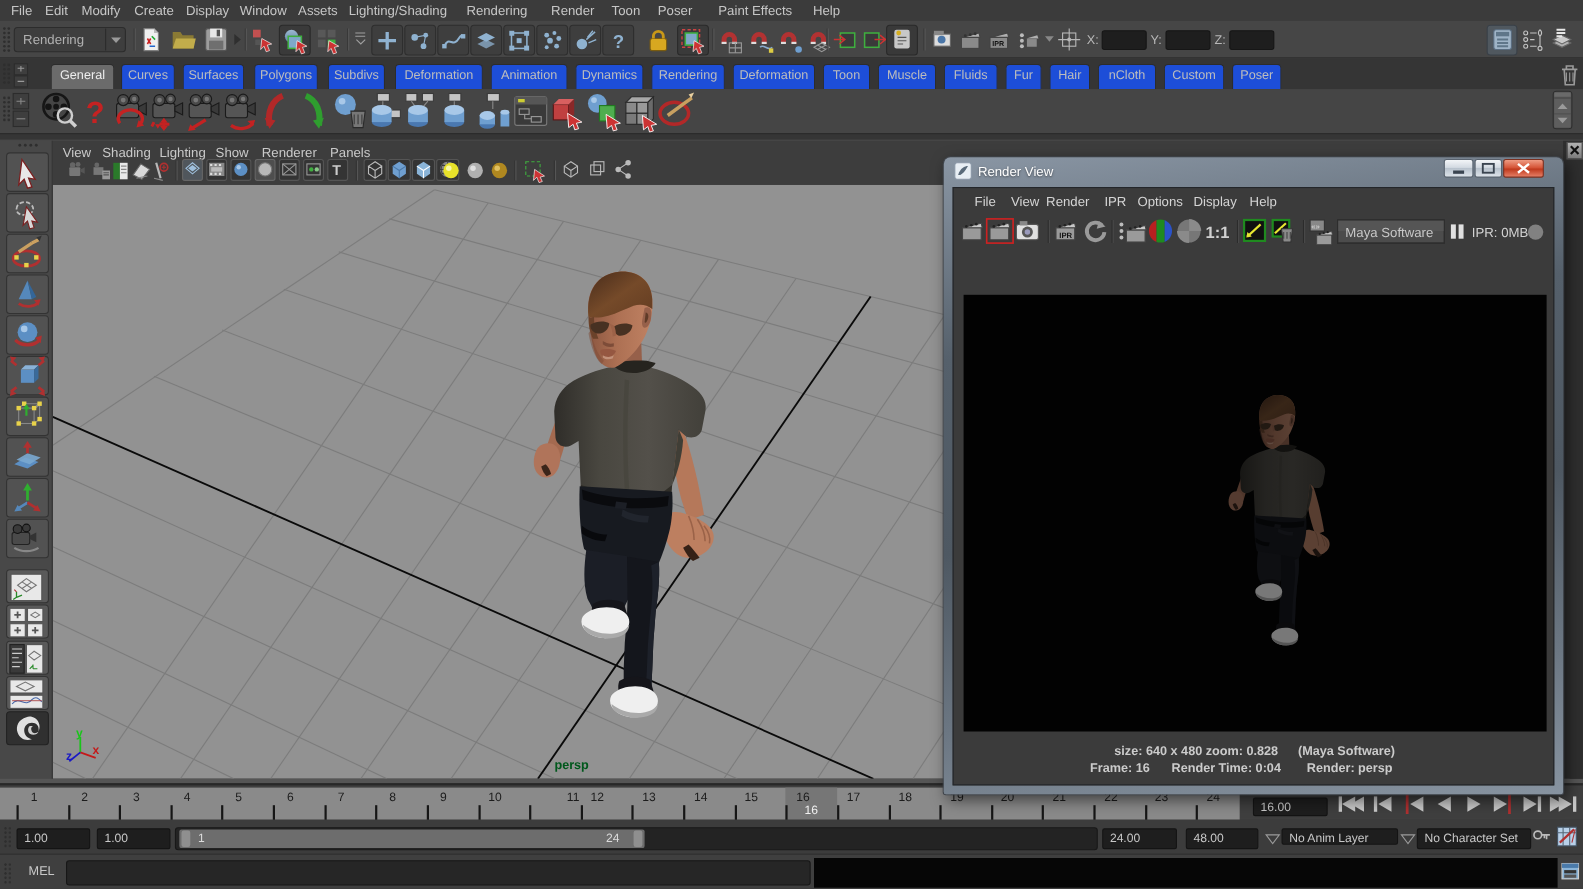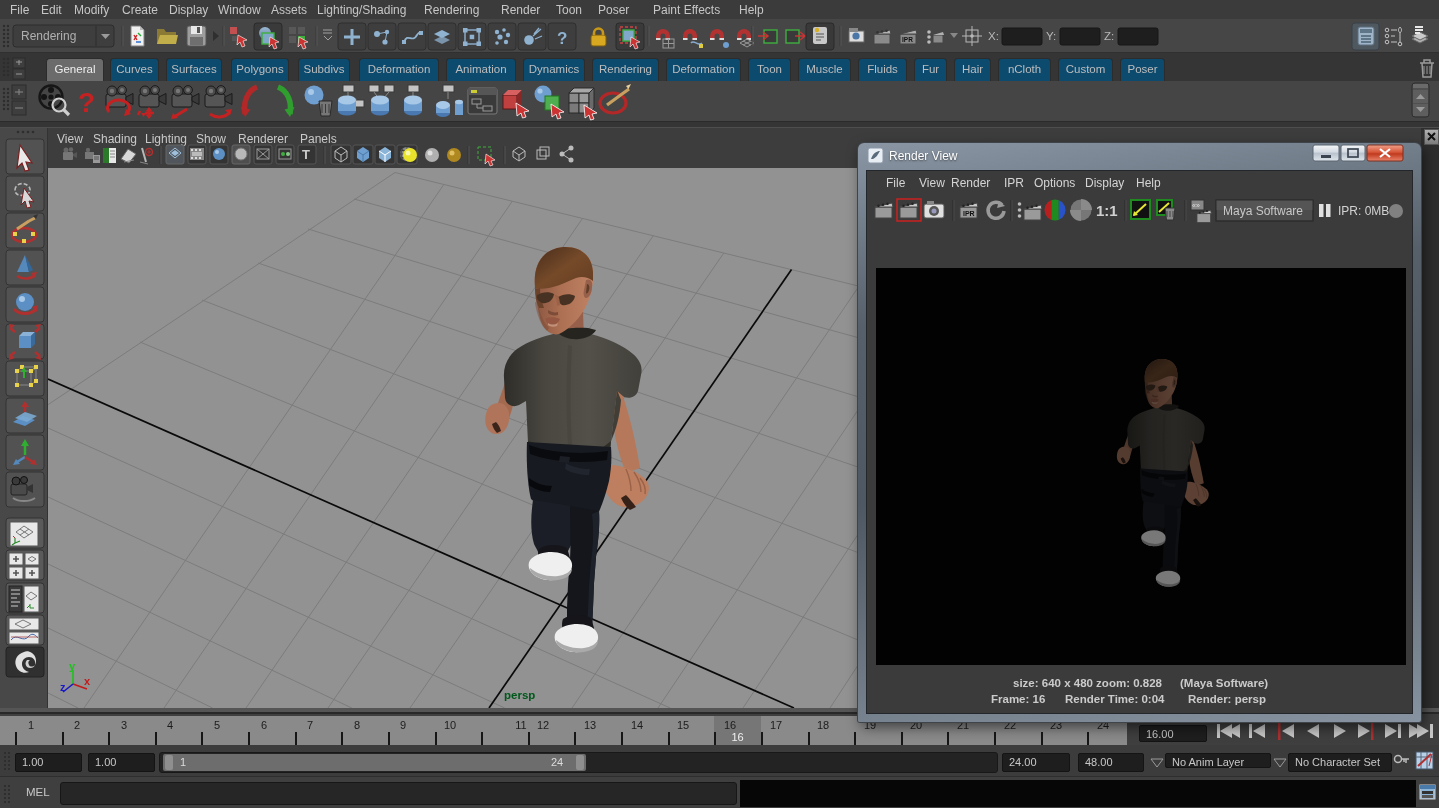--- a/index.html
+++ b/index.html
@@ -3,21 +3,21 @@
 <meta charset="utf-8">
 <style>
 html,body{margin:0;padding:0;width:1439px;height:808px;overflow:hidden;background:#3c3c3c;
   font-family:"Liberation Sans",sans-serif;-webkit-font-smoothing:antialiased;}
 *{box-sizing:border-box;}
 .abs{position:absolute;}
 #menubar{left:0;top:0;width:1439px;height:19px;background:#3b3b3b;color:#c6c6c6;font-size:12px;}
 #menubar span{position:absolute;top:3px;}
 #toolbar{left:0;top:19px;width:1439px;height:34px;background:#464646;border-bottom:1px solid #303030;}
 #tabrow{left:0;top:53px;width:1439px;height:28px;background:#353535;}
-.tab{position:absolute;top:5px;height:23px;background:#0c4a6e;border:1px solid #2c2c2c;border-bottom:none;
+.tab{position:absolute;top:5px;height:23px;background:#1d4ed8;border:1px solid #2c2c2c;border-bottom:none;
   border-radius:4px 4px 0 0;color:#bdbdbd;font-size:11.5px;text-align:center;line-height:21px;}
 .tab.act{background:#6b6b6b;color:#eee;}
 #shelf{left:0;top:81px;width:1439px;height:40px;background:#454545;}
 #divider{left:0;top:121px;width:1439px;height:7px;background:#353535;border-top:1px solid #2b2b2b;border-bottom:1px solid #4e4e4e;}
 #toolcol{left:0;top:128px;width:48px;height:584px;background:#484848;border-right:1px solid #333;}
 #panelhead{left:48px;top:128px;width:1391px;height:40px;background:#3d3d3d;color:#c9c9c9;font-size:12px;}
 #panelhead .m{position:absolute;top:4px;}
 #viewport{left:48px;top:168px;width:1379px;height:540px;}
 #botedge{left:0;top:708px;width:1439px;height:4px;background:#555;}
 #timeline{left:0;top:712px;width:1439px;height:33px;background:#3f3f3f;border-top:2px solid #282828;}

